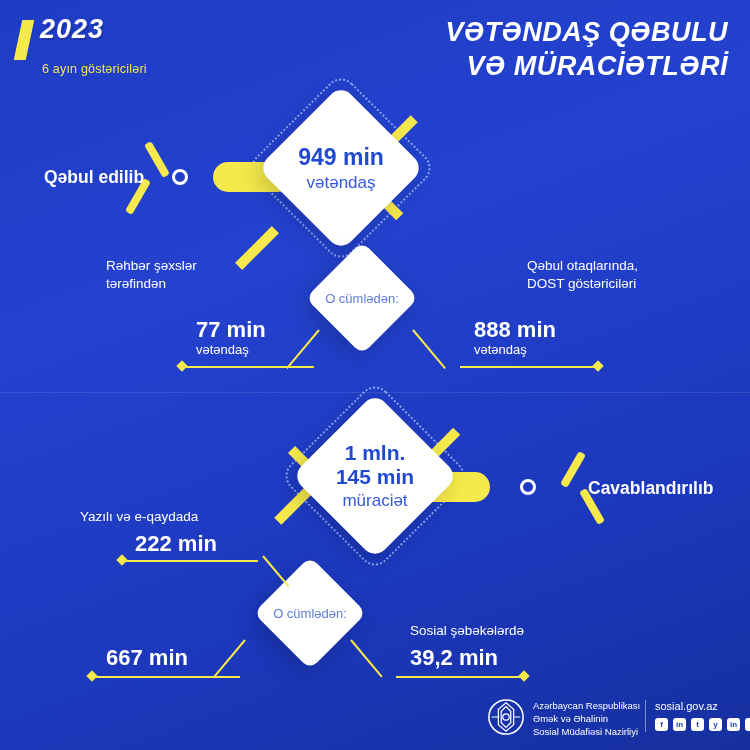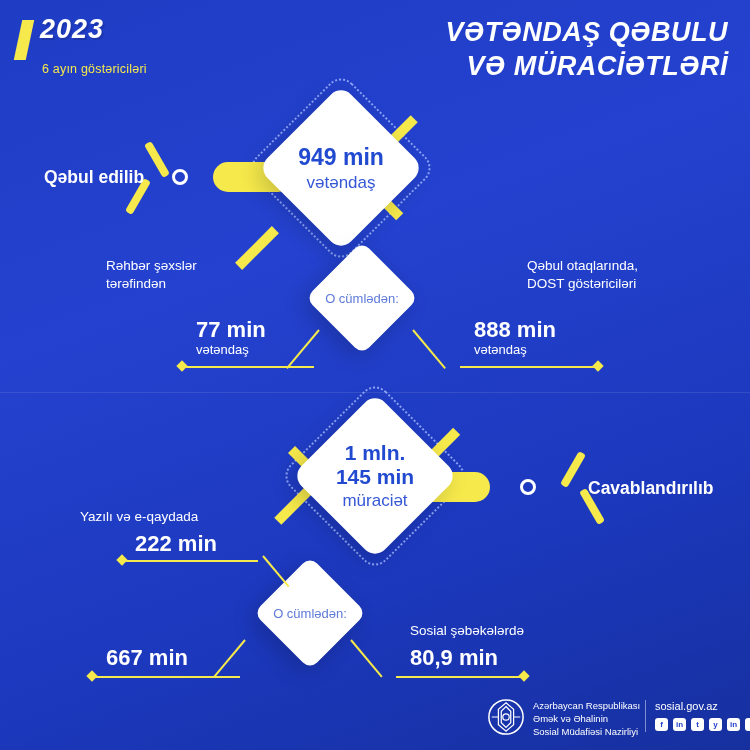--- a/index.html
+++ b/index.html
@@ -252,21 +252,21 @@
   <div class="conn" style="left:126px; top:560px; width:132px;"></div>
   <div class="conn-diag" style="left:262px; top:556px; height:40px; transform:rotate(-40deg); transform-origin:top;"></div>
   <div class="tick-dia" style="left:118px; top:556px;"></div>
 
   <div class="branch-value" style="left:106px; top:645px;">667 min</div>
   <div class="conn" style="left:96px; top:676px; width:144px;"></div>
   <div class="conn-diag" style="left:244px; top:640px; height:48px; transform:rotate(40deg); transform-origin:top;"></div>
   <div class="tick-dia" style="left:88px; top:672px;"></div>
 
   <div class="branch-label" style="left:410px; top:622px;">Sosial şəbəkələrdə</div>
-  <div class="branch-value" style="left:410px; top:645px;">80,9 min</div>
+  <div class="branch-value" style="left:410px; top:645px;">39,2 min</div>
   <div class="conn" style="left:396px; top:676px; width:128px;"></div>
   <div class="conn-diag" style="left:350px; top:640px; height:48px; transform:rotate(-40deg); transform-origin:top;"></div>
   <div class="tick-dia" style="left:520px; top:672px;"></div>
 
   <svg class="footer-emblem" viewBox="0 0 40 40">
     <circle cx="20" cy="20" r="18" fill="none" stroke="#ffffff" stroke-width="1.6"></circle>
     <g fill="none" stroke="#ffffff" stroke-width="1.3">
       <path d="M20 5 L28 12 L28 28 L20 35 L12 28 L12 12 Z"></path>
       <path d="M20 9 L25 14 L25 26 L20 31 L15 26 L15 14 Z"></path>
       <circle cx="20" cy="20" r="3.4"></circle>

